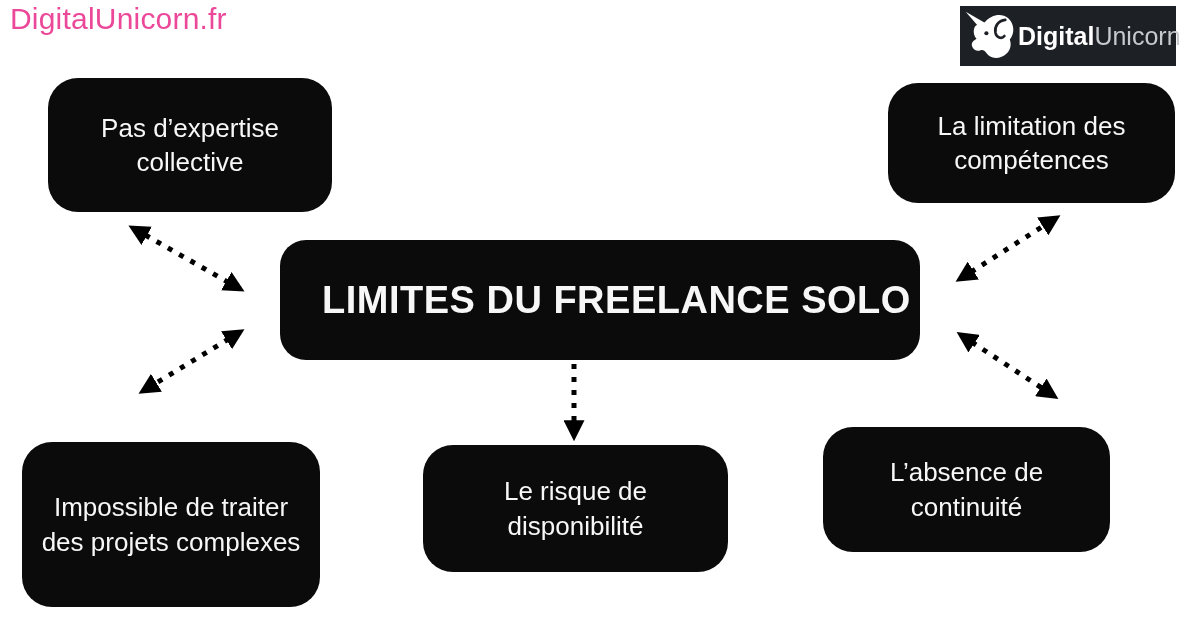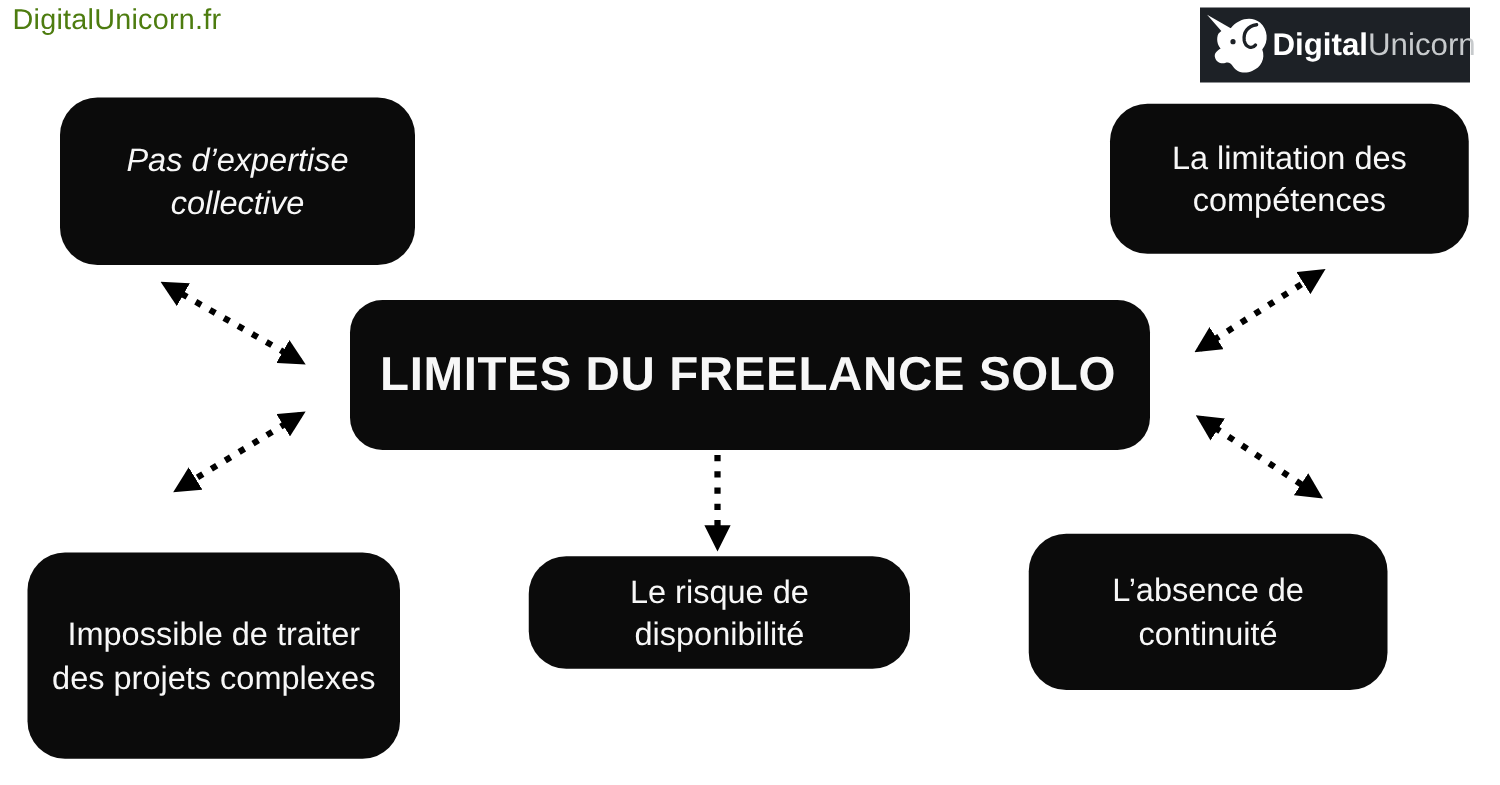--- a/index.html
+++ b/index.html
@@ -3,45 +3,45 @@
 <meta charset="utf-8">
 <style>
   html,body{margin:0;padding:0;}
   body{
     width:1200px;height:628px;position:relative;overflow:hidden;
     background:#ffffff;
     font-family:"Liberation Sans", sans-serif;
   }
   .site-label{
     position:absolute;left:10px;top:2px;
-    font-size:23px;color:#4d7c0f;letter-spacing:0.2px;
+    font-size:30px;color:#ec4899;letter-spacing:0.2px;
   }
   
   .logo{
     position:absolute;left:960px;top:6px;width:216px;height:60px;
     background:#1d2126;display:flex;align-items:center;
   }
   .logo svg{width:56px;height:54px;margin-left:2px;flex:0 0 auto;}
   .logo-text{font-size:25px;white-space:nowrap;margin-left:0px;}
   .logo-text .bold{color:#ffffff;font-weight:bold;}
   .logo-text .light{color:#c7cacc;font-weight:normal;}
   
   .node{
     position:absolute;background:#0b0b0b;border-radius:30px;
     color:#f7f7f7;display:flex;align-items:center;justify-content:center;
     text-align:center;font-size:26px;line-height:1.32;white-space:pre-line;
   }
-  #node-top-left     {left:48px;  top:78px;  width:284px; height:134px;font-style:italic;}
+  #node-top-left     {left:48px;  top:78px;  width:284px; height:134px;}
   #node-top-right    {left:888px; top:83px;  width:287px; height:120px;}
   #node-bottom-left  {left:22px;  top:442px; width:298px; height:165px;}
-  #node-bottom-center{left:423px; top:445px; width:305px; height:90px;}
+  #node-bottom-center{left:423px; top:445px; width:305px; height:127px;}
   #node-bottom-right {left:823px; top:427px; width:287px; height:125px;}
   #node-center{
     left:280px;top:240px;width:640px;height:120px;border-radius:26px;
-    justify-content:flex-start;padding-left:24px;box-sizing:border-box;
+    justify-content:flex-start;padding-left:42px;box-sizing:border-box;
     font-size:38px;font-weight:bold;letter-spacing:0.5px;white-space:nowrap;
   }
   
   .connectors{position:absolute;left:0;top:0;width:1200px;height:628px;}
   .connectors line{stroke:#000000;stroke-width:5;stroke-dasharray:5 8;}
 </style>
 </head>
 <body>
 
 <div class="site-label">DigitalUnicorn.fr</div>

